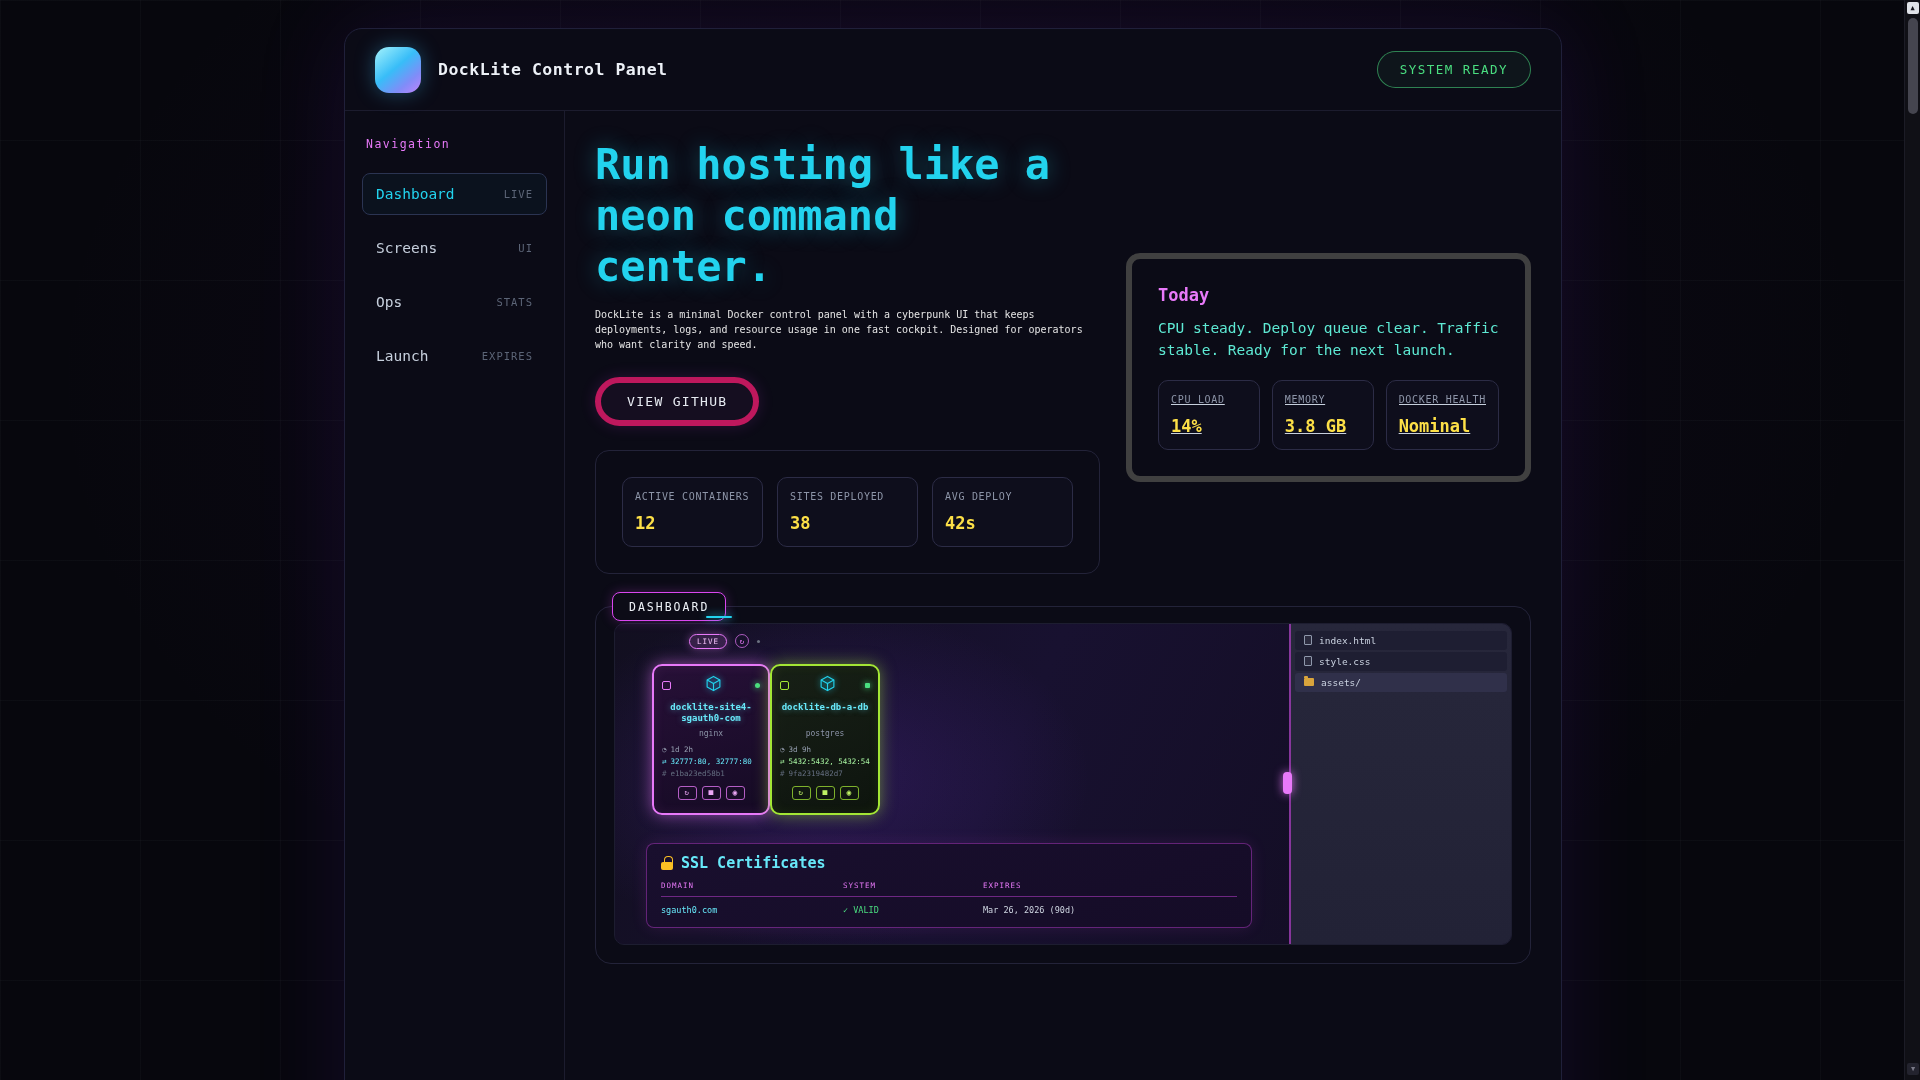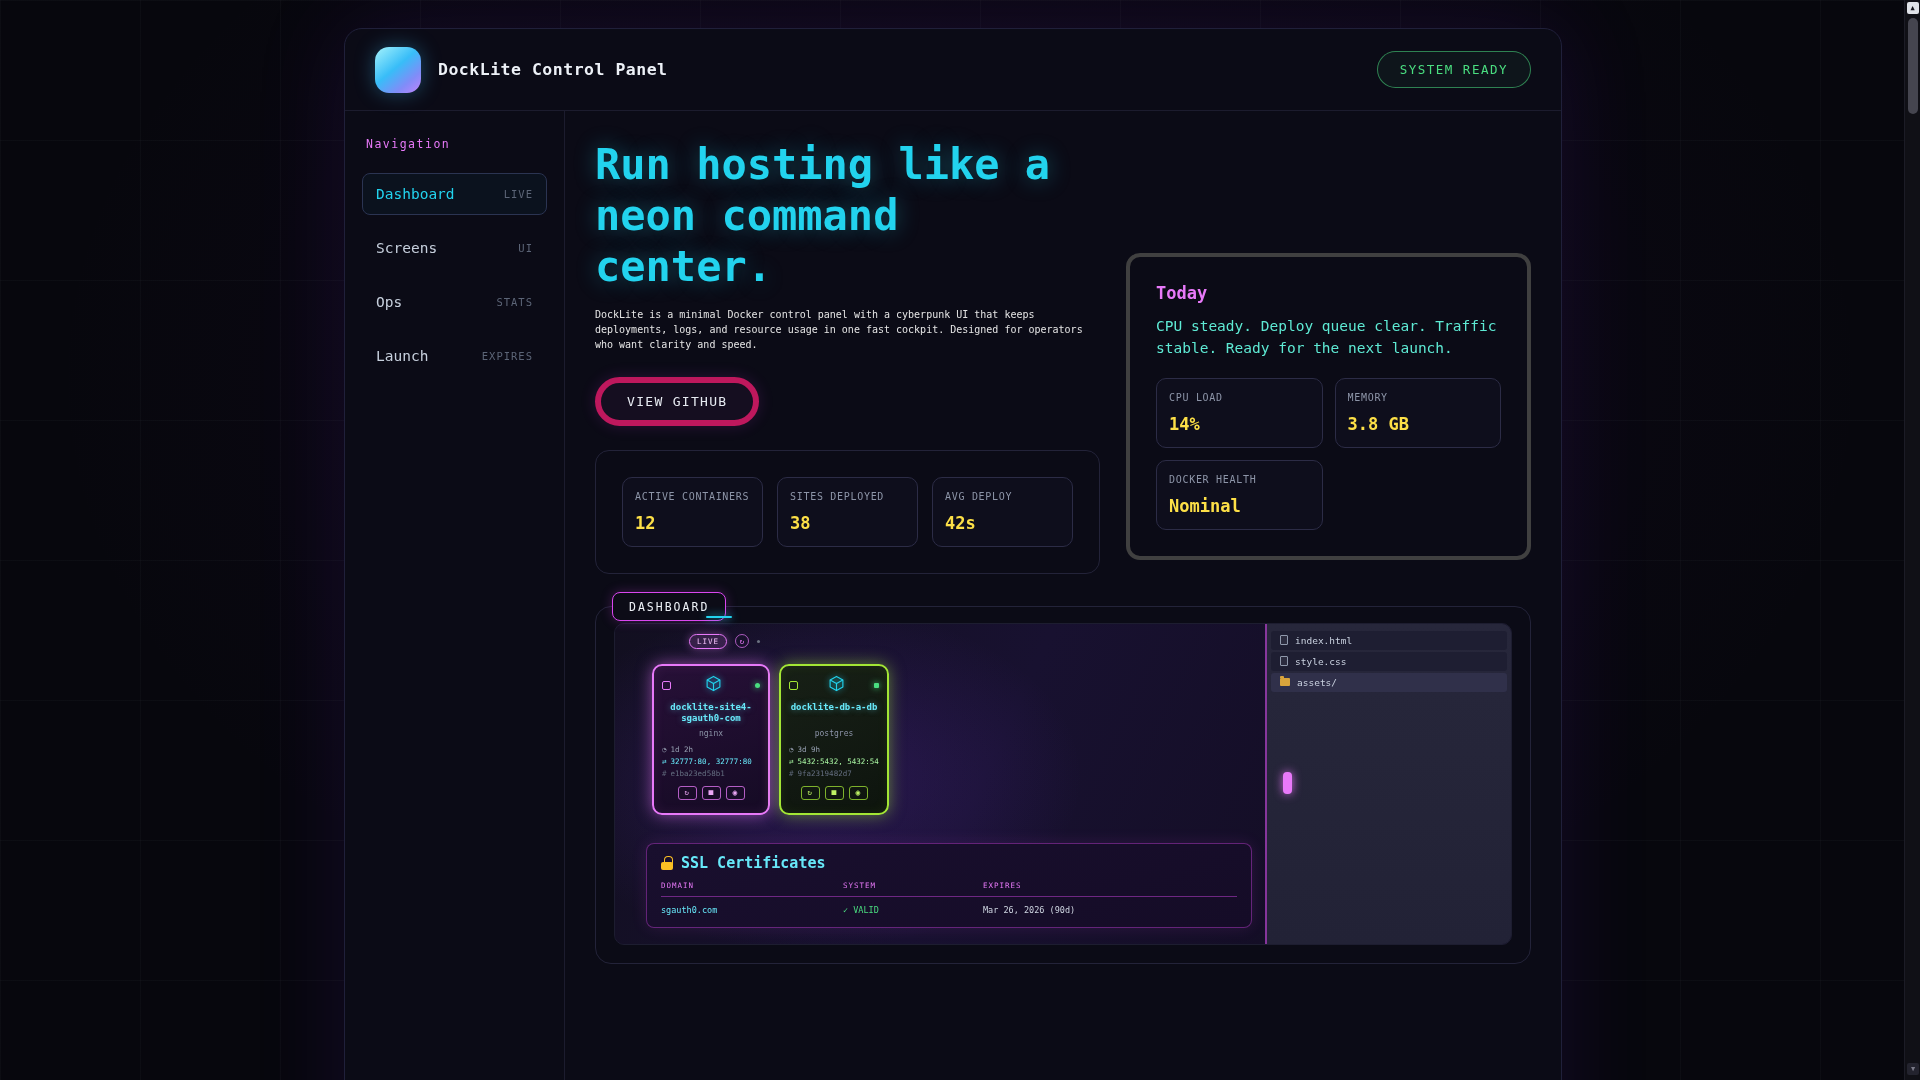--- a/index.html
+++ b/index.html
@@ -82,24 +82,24 @@
   .stats-panel {
     margin-top: 24px; border: 1px solid #232339; border-radius: 14px; padding: 26px;
     display: grid; grid-template-columns: repeat(3, 1fr); gap: 14px;
     background: rgba(255,255,255,.004);
   }
   .stat-card { border: 1px solid #2c2c46; border-radius: 10px; padding: 13px 12px; background: #0e0e1c; }
   .stat-label { font-size: 10px; letter-spacing: .7px; color: #8d95a8; white-space: nowrap; overflow: hidden; }
   .stat-value { margin-top: 11px; font-size: 17px; font-weight: bold; color: #fde047; }
 
   
-  .today-card { border: 4px solid #404040; border-radius: 14px; padding: 26px; background: rgba(255,255,255,.004); }
+  .today-card { border: 6px solid #404040; border-radius: 14px; padding: 26px; background: rgba(255,255,255,.004); }
   .today-title { font-size: 17px; font-weight: bold; color: #e879f9; }
   .today-text { margin-top: 13px; font-size: 14.5px; line-height: 1.5; color: #5eead4; }
-  .today-grid { margin-top: 18px; display: grid; grid-template-columns: 1fr 1fr; gap: 12px; }
+  .today-grid { margin-top: 18px; display: grid; grid-template-columns: 1fr 1fr 1fr; gap: 12px; text-decoration: underline; }
 
   
   .preview-card {
     margin-top: 32px; border: 1px solid #232339; border-radius: 16px;
     padding: 16px 18px 18px; position: relative; background: rgba(255,255,255,.004);
   }
   .preview-tab {
     position: absolute; top: -15px; left: 16px; z-index: 6;
     background: #0c0c17; border: 1px solid #d946ef; border-radius: 8px;
     padding: 7px 16px 6px; font-size: 11.5px; letter-spacing: 2px; color: #eef2f8;
@@ -124,21 +124,21 @@
     border: 1px solid #e879f9; background: rgba(232,121,249,.16); color: #f5c2fb;
     font-size: 7.5px; letter-spacing: 1px; padding: 2px 7px; border-radius: 99px;
     box-shadow: 0 0 8px rgba(232,121,249,.4);
   }
   .tool-circle {
     width: 14px; height: 14px; border-radius: 50%; border: 1px solid rgba(232,121,249,.7);
     color: #e879f9; font-size: 8px; display: flex; align-items: center; justify-content: center; cursor: pointer;
   }
   .tool-dot { width: 3px; height: 3px; border-radius: 50%; background: #6b7280; }
 
-  .shot-containers { position: absolute; top: 40px; left: 37px; display: flex; gap: 9px; align-items: flex-start; }
+  .shot-containers { position: absolute; top: 40px; left: 37px; display: flex; align-items: flex-start; }
   .mini-card {
     min-height: 151px; border-radius: 10px; padding: 9px 8px;
     display: flex; flex-direction: column; align-items: center;
   }
   .mini-card.magenta {
     width: 118px; border: 2px solid #e879f9;
     background: linear-gradient(160deg, rgba(40,16,56,.92), rgba(20,10,34,.95));
     box-shadow: 0 0 16px rgba(232,121,249,.55), inset 0 0 12px rgba(232,121,249,.10);
   }
   .mini-card.green {
@@ -199,21 +199,21 @@
     margin-top: 9px; font-size: 7.5px; letter-spacing: 1px; color: #e879f9;
     padding-bottom: 6px; border-bottom: 1px solid rgba(217,70,239,.45);
   }
   .ssl-row { padding-top: 8px; font-size: 8.5px; }
   .ssl-domain { color: #67e8f9; }
   .ssl-status { color: #4ade80; }
   .ssl-expires { color: #cfd6e2; }
 
   
   .shot-files {
-    width: 246px; flex: none; border-left: 2px solid rgba(217,70,239,.55);
+    width: 222px; flex: none; border-left: 2px solid rgba(217,70,239,.55);
     background: linear-gradient(#27273b, #222236); padding-top: 5px;
     box-shadow: -4px 0 16px rgba(217,70,239,.18);
   }
   .file-row {
     height: 19px; margin: 2px 4px; border-radius: 3px; background: #1e1e32;
     display: flex; align-items: center; gap: 7px; padding: 0 9px;
     font-size: 9.5px; color: #c9d1df; cursor: pointer;
   }
   .file-row.highlight { background: #30304a; }
   .file-icon-doc { width: 8px; height: 10px; border: 1px solid #8f98ab; border-radius: 1px; background: rgba(255,255,255,.06); flex: none; }

